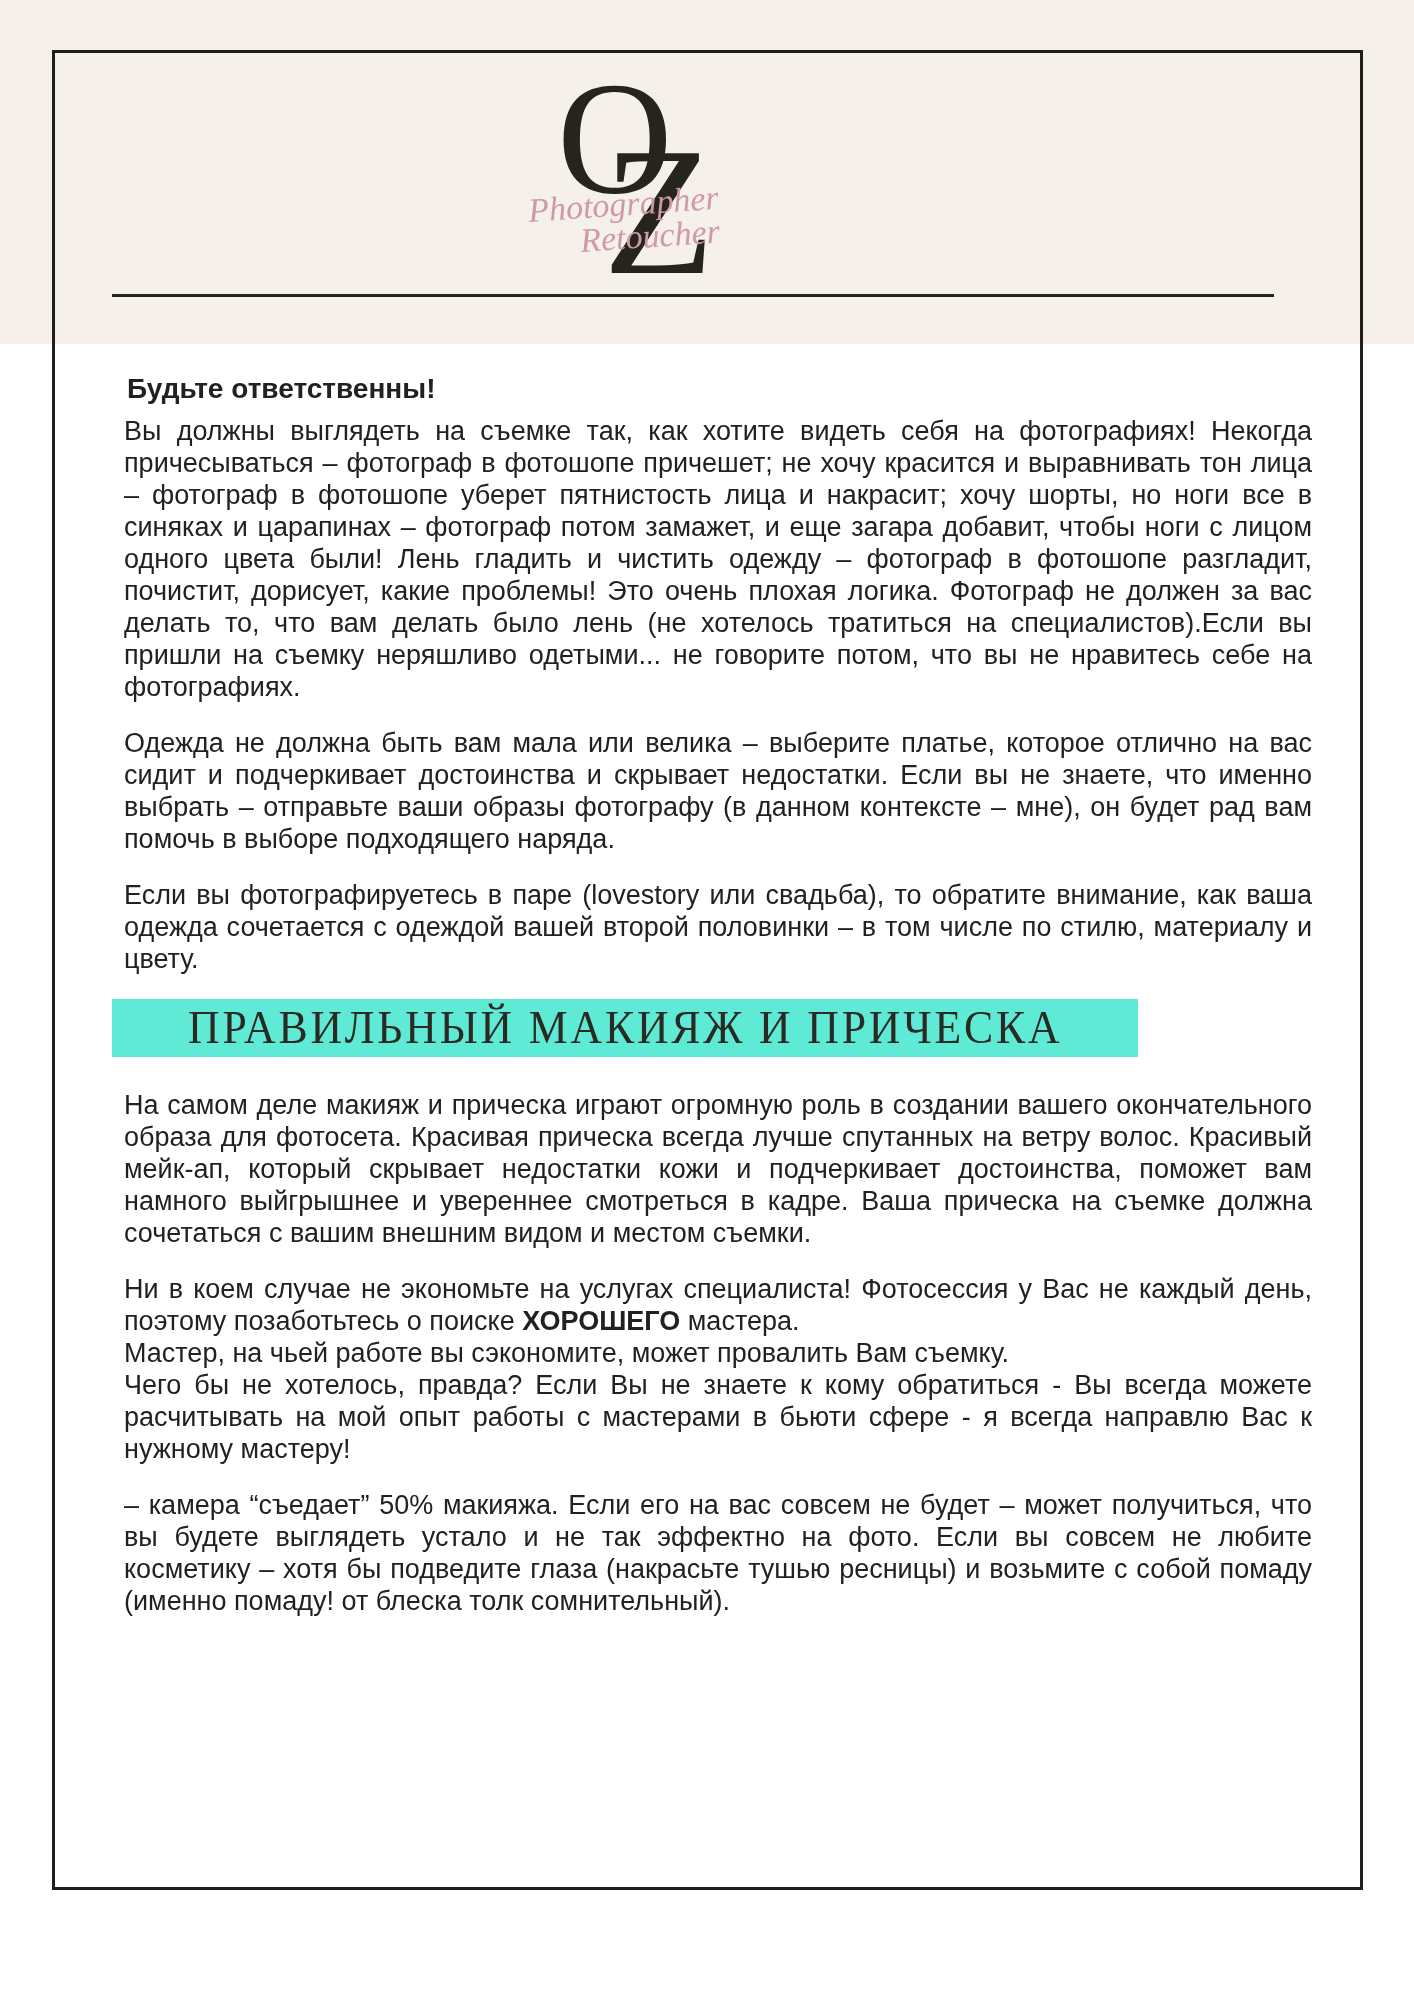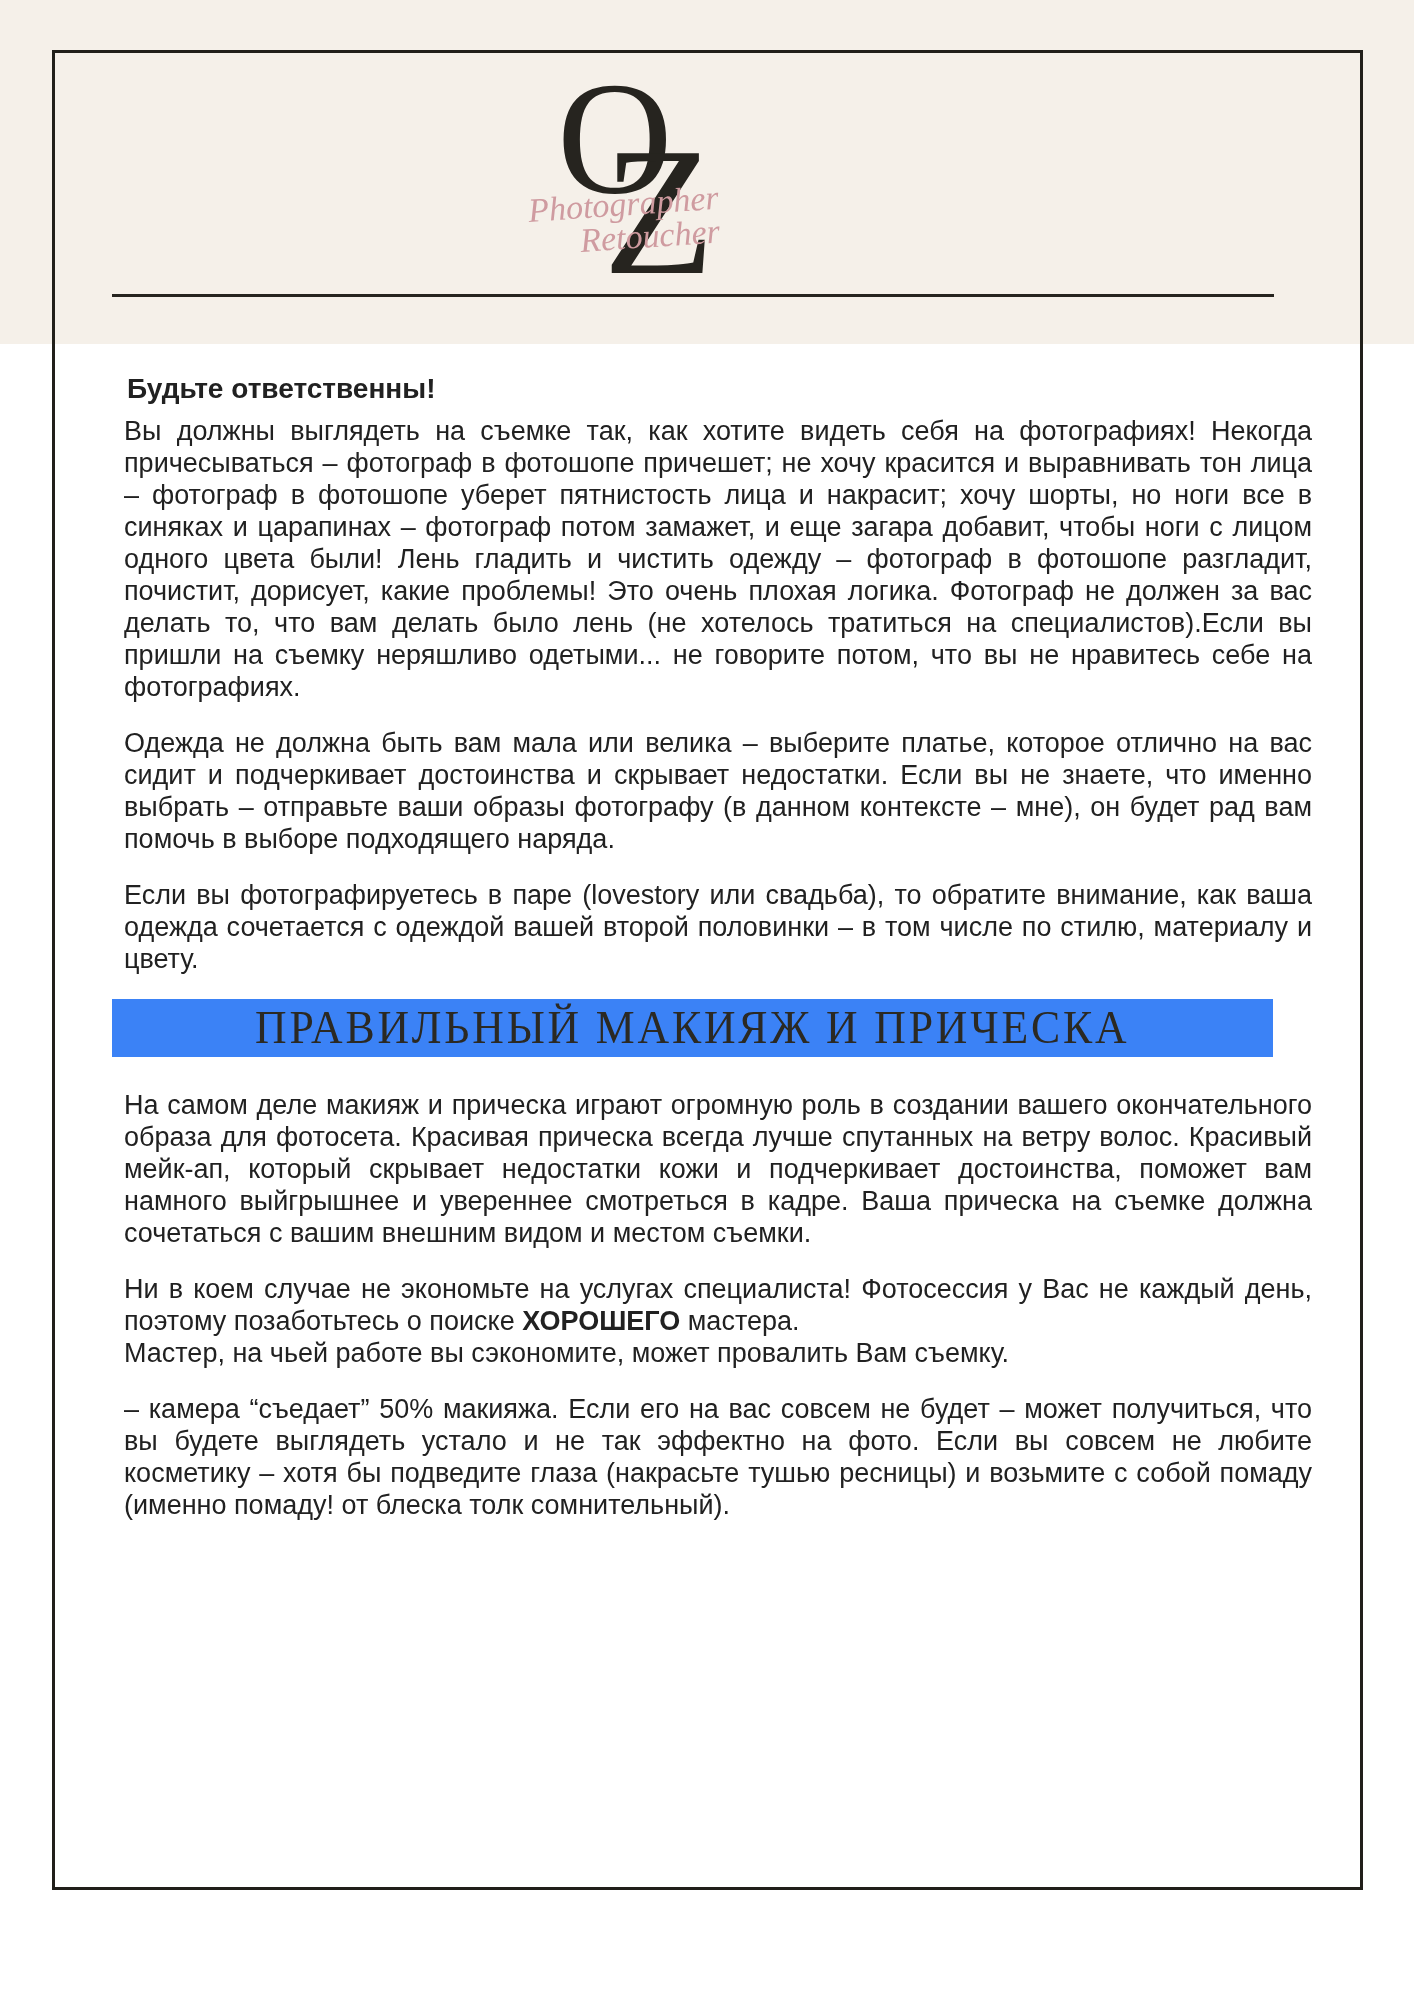--- a/index.html
+++ b/index.html
@@ -45,23 +45,23 @@
     text-align: justify;
   }
   .content h2 {
     font-size: 28px; line-height: 36px;
     margin: 3px; font-weight: bold; text-align: left;
   }
   .para { margin: 8px 0 24px 0; }
   .para-group { margin: 12px 0 24px 0; }
   .para-group p { margin: 0; }
   .section-band {
-    width: 1161px; height: 58px;
+    width: 1026px; height: 58px;
     margin: 10px 0 32px -12px;
-    background: #3b82f6;
+    background: #5eead4;
     display: flex; align-items: center; justify-content: center;
   }
   .section-title {
     font-family: "Liberation Serif", serif;
     font-weight: 400;
     font-size: 46px;
     letter-spacing: 3px;
     color: #2b2923;
     white-space: nowrap;
     transform: scaleX(0.95);
@@ -98,19 +98,20 @@
 
   <div class="section-band">
     <span class="section-title">ПРАВИЛЬНЫЙ МАКИЯЖ И ПРИЧЕСКА</span>
   </div>
 
   <p class="para">На самом деле макияж и прическа играют огромную роль в создании вашего окончательного образа для фотосета. Красивая прическа всегда лучше спутанных на ветру волос. Красивый мейк-ап, который скрывает недостатки кожи и подчеркивает достоинства, поможет вам намного выйгрышнее и увереннее смотреться в кадре. Ваша прическа на съемке должна сочетаться с вашим внешним видом и местом съемки.</p>
 
   <div class="para-group">
     <p><span>Ни в коем случае не экономьте на услугах специалиста! Фотосессия у Вас не каждый день, поэтому позаботьтесь о поиске </span><span class="bold-inline">ХОРОШЕГО</span><span> мастера.</span></p>
     <p>Мастер, на чьей работе вы сэкономите, может провалить Вам съемку.</p>
+    <p>Чего бы не хотелось, правда? Если Вы не знаете к кому обратиться - Вы всегда можете расчитывать на мой опыт работы с мастерами в бьюти сфере - я всегда направлю Вас к нужному мастеру!</p>
   </div>
 
   <div class="para-group">
     <p>– камера “съедает” 50% макияжа. Если его на вас совсем не будет – может получиться, что вы будете выглядеть устало и не так эффектно на фото. Если вы совсем не любите косметику – хотя бы подведите глаза (накрасьте тушью ресницы) и возьмите с собой помаду (именно помаду! от блеска толк сомнительный).</p>
   </div>
 
 </div>
 
 </body></html>

